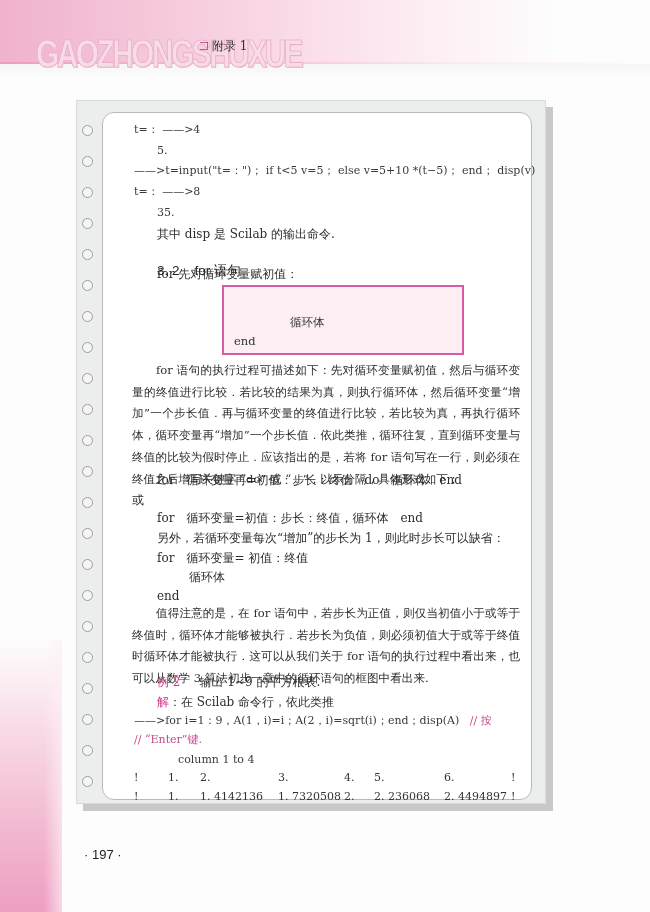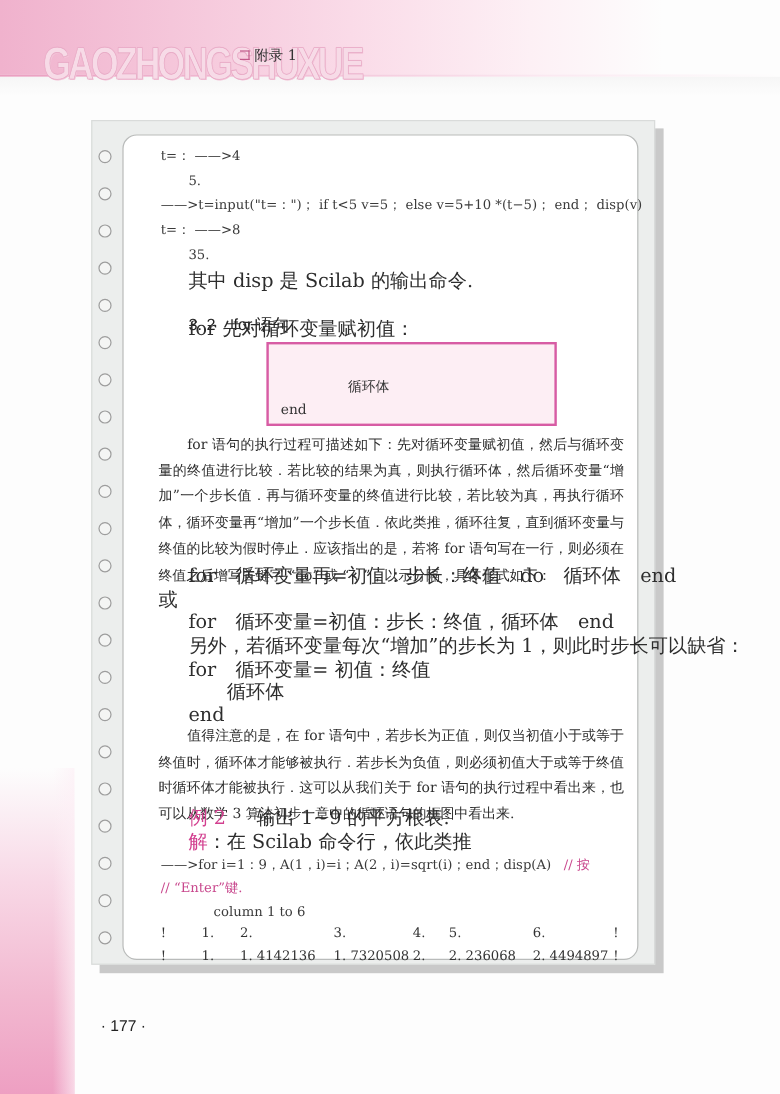--- a/index.html
+++ b/index.html
@@ -61,21 +61,21 @@
   }
   .holes { position: absolute; left: 82px; top: 117px; width: 14px; }
   .hole {
     position: absolute; left: 0; width: 11px; height: 11px; border-radius: 50%;
     border: 1px solid #9d9d9d; background: #f4f5f4;
   }
 
   
   .content { position: absolute; left: 0; top: 0; width: 650px; }
   .line {
-    position: absolute; font-size: 16px; line-height: 16px; white-space: nowrap; color: #2d2d2d;
+    position: absolute; font-size: 12px; line-height: 16px; white-space: nowrap; color: #2d2d2d;
   }
   .code { font-family: "DejaVu Serif", serif; font-size: 11px; color: #3a3a3a; }
   .heading { font-family: "Liberation Sans", sans-serif; font-size: 13.5px; color: #222; }
   .magenta { color: #d23f8f; font-weight: normal; }
   .comment { color: #c8468c; }
   .para {
     position: absolute; left: 132px; width: 388px; font-size: 11.6px; line-height: 21.7px;
     text-align: justify; color: #2d2d2d; text-indent: 24px;
   }
 
@@ -171,21 +171,21 @@
   </div>
   <div class="line" style="left:157px;top:694px">
     <span class="magenta">解</span><span>：在 Scilab 命令行，依此类推</span>
   </div>
   <div class="line code" style="left:134px;top:713px">
     <span>——&gt;for i=1：9，A(1，i)=i；A(2，i)=sqrt(i)；end；disp(A)</span>&nbsp;&nbsp;
     <span class="comment">// 按</span>
   </div>
   <div class="line code comment" style="left:134px;top:732px">// “Enter”键.</div>
 
-  <div class="line code" style="left:178px;top:752px">column 1 to 6</div>
+  <div class="line code" style="left:178px;top:752px">column 1 to 4</div>
 
   <div class="table-row" style="top:771px">
     <span style="left:0px">!</span>
     <span style="left:34px">1.</span>
     <span style="left:66px">2.</span>
     <span style="left:144px">3.</span>
     <span style="left:210px">4.</span>
     <span style="left:240px">5.</span>
     <span style="left:310px">6.</span>
     <span style="left:377px">!</span>
@@ -195,13 +195,13 @@
     <span style="left:34px">1.</span>
     <span style="left:66px">1. 4142136</span>
     <span style="left:144px">1. 7320508</span>
     <span style="left:210px">2.</span>
     <span style="left:240px">2. 236068</span>
     <span style="left:310px">2. 4494897</span>
     <span style="left:377px">!</span>
   </div>
 </div>
 
-<div class="page-number">· 177 ·</div>
+<div class="page-number">· 197 ·</div>
 
 </body></html>

